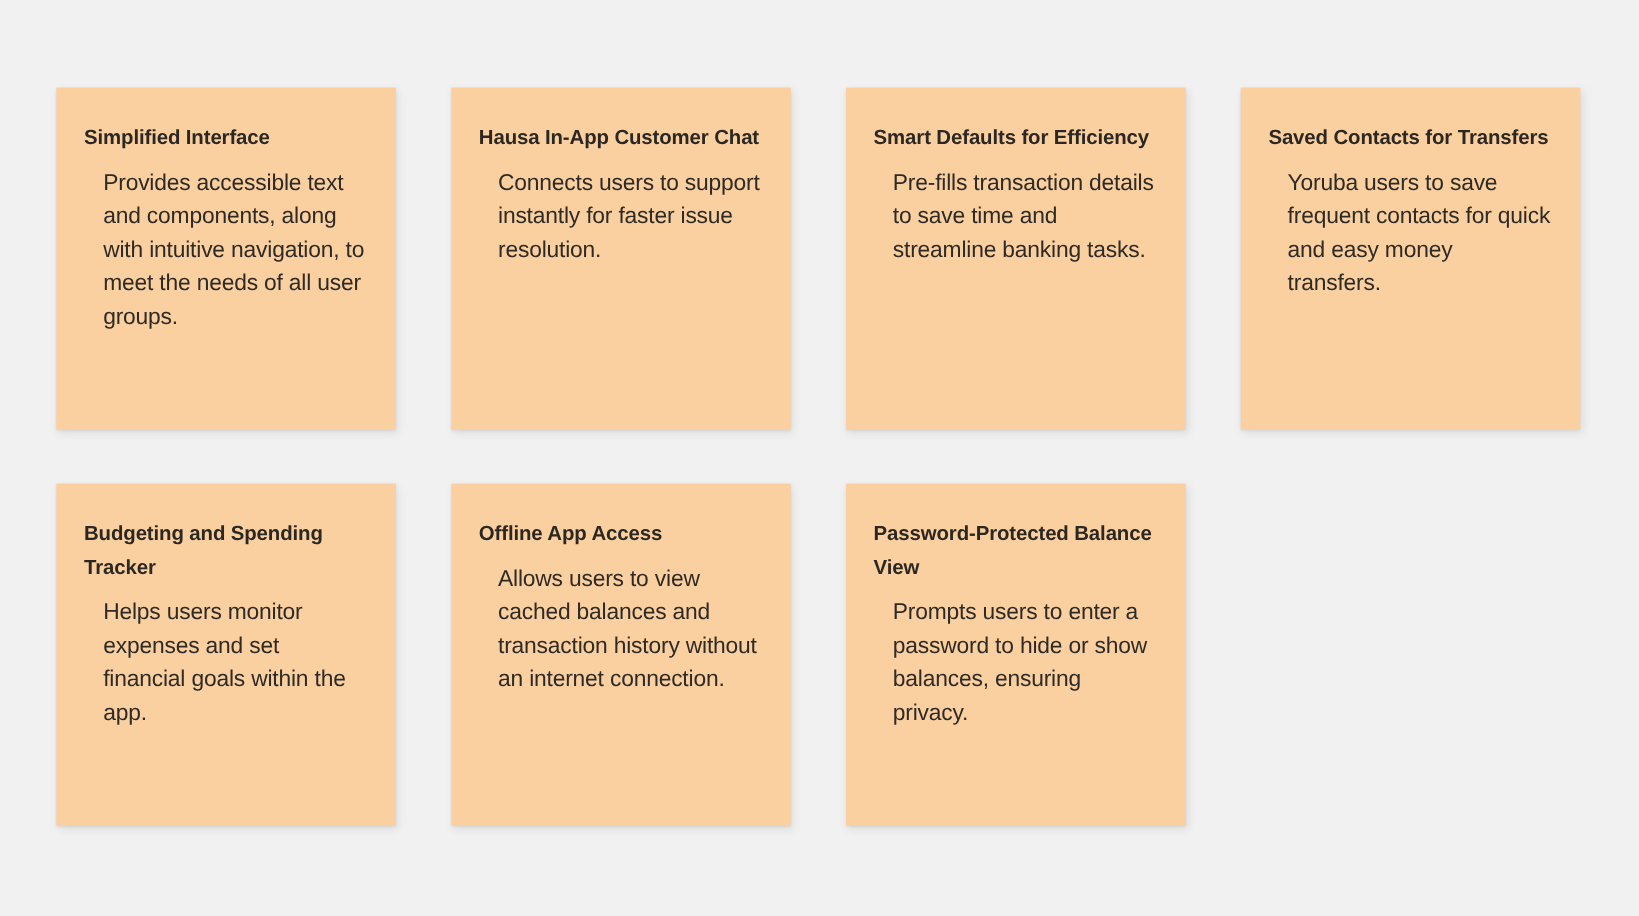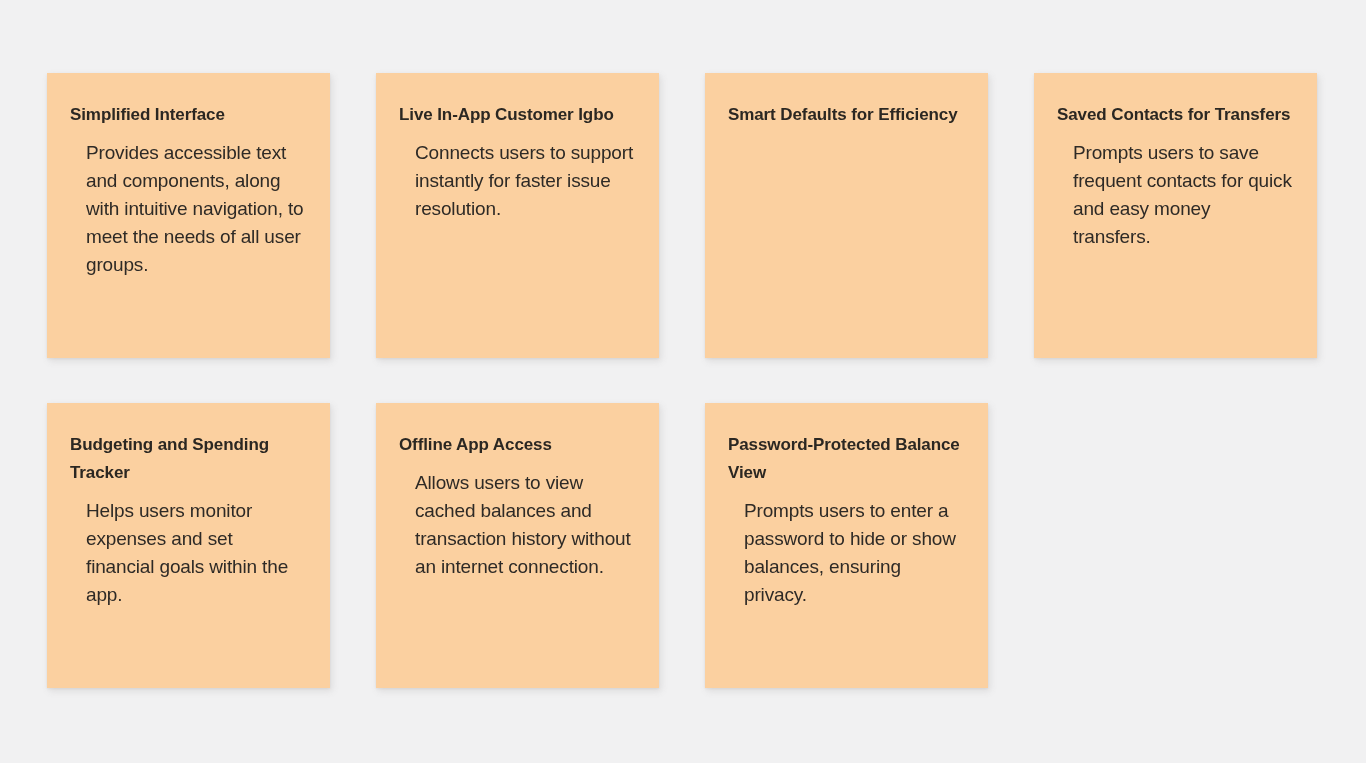--- a/index.html
+++ b/index.html
@@ -72,32 +72,33 @@
 <div class="canvas">
 
   <div class="card-grid">
 
     <div class="feature-card">
       <h3 class="card-title">Simplified Interface</h3>
       <p class="card-body">Provides accessible text and components, along with intuitive navigation, to meet the needs of all user groups.</p>
     </div>
 
     <div class="feature-card">
-      <h3 class="card-title">Live In-App Customer Igbo</h3>
+      <h3 class="card-title">Hausa In-App Customer Chat</h3>
       <p class="card-body">Connects users to support instantly for faster issue resolution.</p>
     </div>
 
     <div class="feature-card">
       <h3 class="card-title">Smart Defaults for Efficiency</h3>
+      <p class="card-body">Pre-fills transaction details to save time and streamline banking tasks.</p>
     </div>
 
 
     <div class="feature-card">
       <h3 class="card-title">Saved Contacts for Transfers</h3>
-      <p class="card-body">Prompts users to save frequent contacts for quick and easy money transfers.</p>
+      <p class="card-body">Yoruba users to save frequent contacts for quick and easy money transfers.</p>
     </div>
 
     <div class="feature-card">
       <h3 class="card-title">Budgeting and Spending Tracker</h3>
       <p class="card-body">Helps users monitor expenses and set financial goals within the app.</p>
     </div>
 
     <div class="feature-card">
       <h3 class="card-title">Offline App Access</h3>
       <p class="card-body">Allows users to view cached balances and transaction history without an internet connection.</p>

